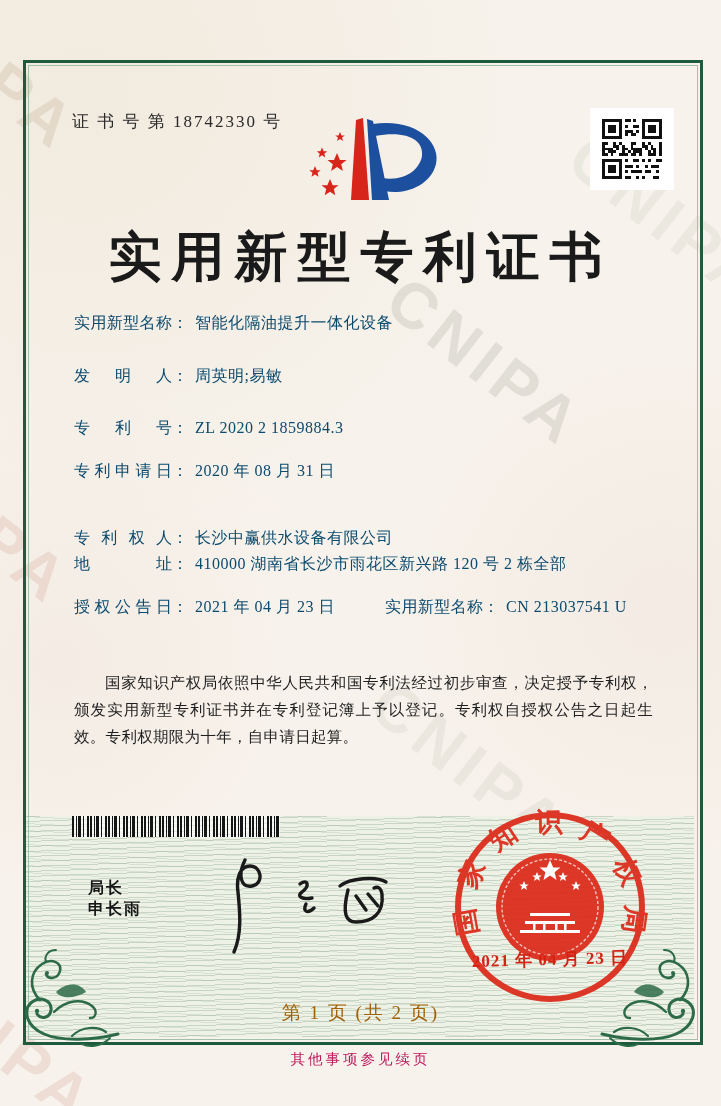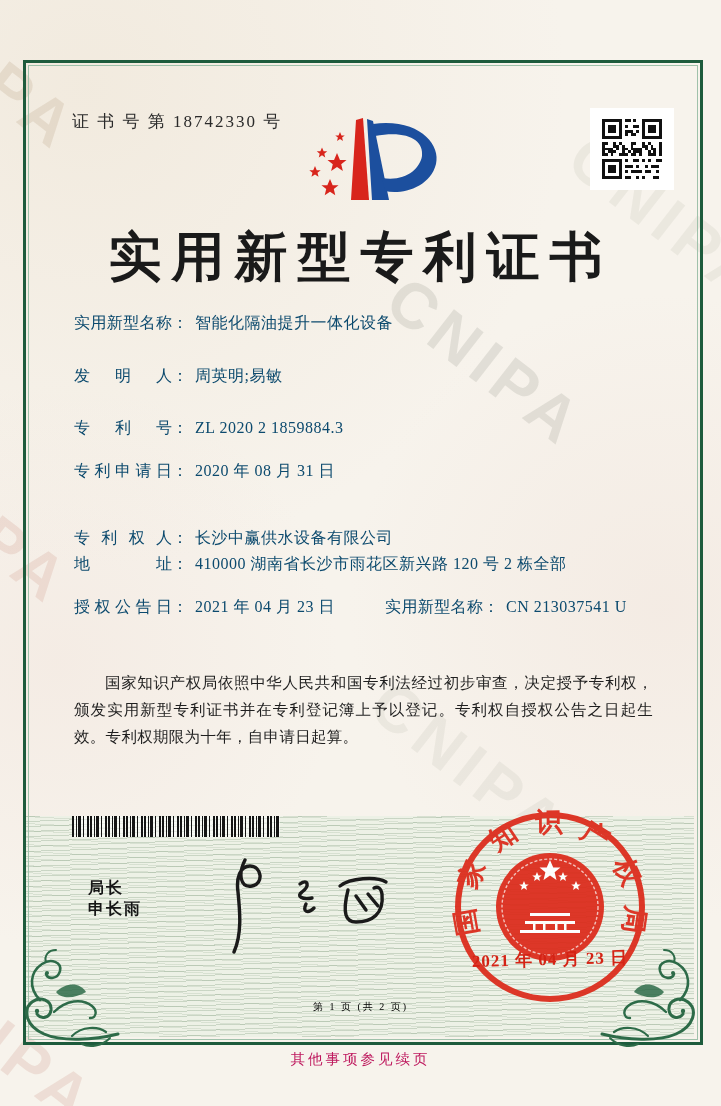--- a/index.html
+++ b/index.html
@@ -60,22 +60,22 @@
 
   .signer{left:88px;top:878px;z-index:4;font-family:"Liberation Sans","DejaVu Sans",sans-serif;
           font-size:16px;font-weight:700;color:#161616;letter-spacing:2px;}
   .signer div{}
 
   .sig{left:190px;top:848px;z-index:4;}
   .seal{left:440px;top:797px;z-index:5;opacity:.93;}
   .seal-date{left:450px;top:948px;width:200px;text-align:center;z-index:6;
              color:#d42315;font-size:17px;font-weight:700;letter-spacing:1px;
              transform:rotate(-1.5deg);}
-  .pageno{left:0;right:0;top:1000px;text-align:center;font-size:10px;letter-spacing:2px;
-          color:#000000;z-index:4;}
+  .pageno{left:0;right:0;top:1000px;text-align:center;font-size:19px;letter-spacing:2px;
+          color:#a16207;z-index:4;}
   .footnote{left:0;right:0;top:1050px;text-align:center;font-size:14.5px;letter-spacing:3px;
             color:#be185d;z-index:4;}
   .flo{position:absolute;z-index:5;}
 </style>
 </head>
 <body>
 
 <div class="wm wm-tan" style="left:-88px;top:-34px">CNIPA</div>
 <div class="wm wm-faint" style="left:600px;top:120px">CNIPA</div>
 <div class="wm wm-gray" style="left:418px;top:262px">CNIPA</div>

